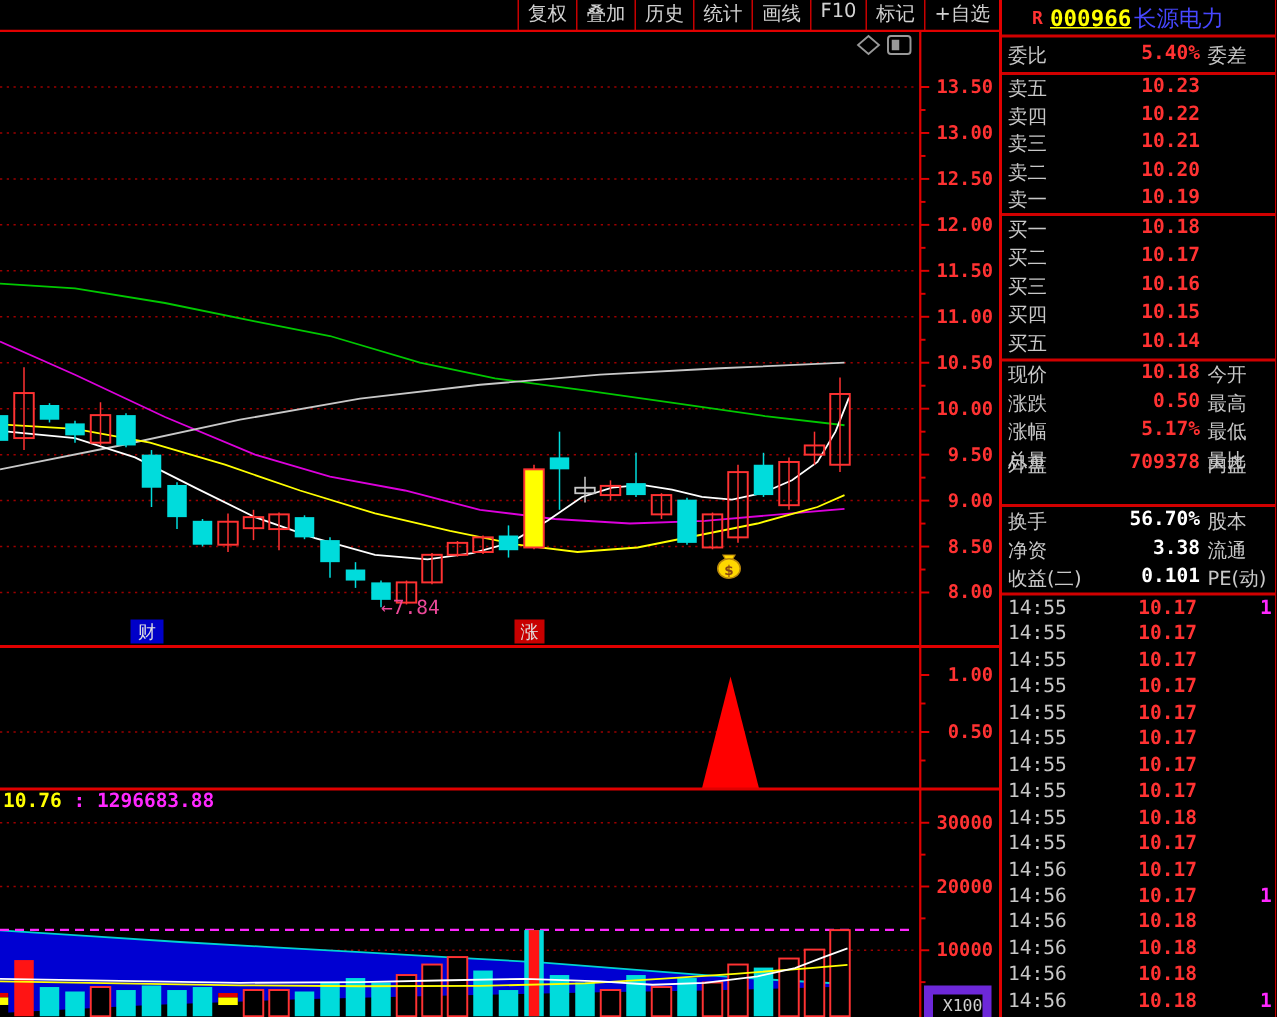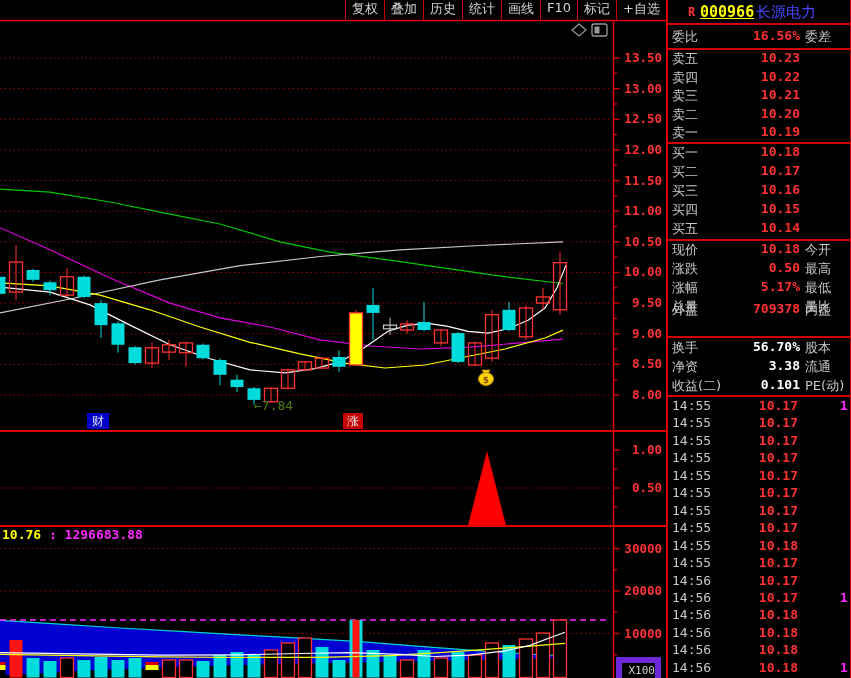--- a/index.html
+++ b/index.html
@@ -8,21 +8,21 @@
   
   #toolbar{position:absolute;left:345px;top:0;height:20px;display:flex;}
   .tbtn{height:20px;line-height:19px;padding:0 6px;border-right:1px solid #c80000;
         color:#d2d2d2;font:13px "DejaVu Sans",sans-serif;white-space:nowrap;cursor:default;}
   .tbtn.first{border-left:1px solid #c80000;}
   
   #chart{position:absolute;left:0;top:0;}
   
   .ovl{position:absolute;white-space:nowrap;}
   #volTitle{left:2px;top:527px;font:bold 13px "DejaVu Sans Mono",monospace;}
-  #lowLabel{left:254px;top:398px;font:13px "DejaVu Sans Mono",monospace;color:#4d7c0f;}
+  #lowLabel{left:254px;top:398px;font:13px "DejaVu Sans Mono",monospace;color:#ec4899;}
   #badgeCai{left:87px;top:413px;width:22px;height:16px;background:#0000c8;color:#e0e0e0;
             font:12px "DejaVu Sans",sans-serif;text-align:center;line-height:16px;}
   #badgeZhang{left:343px;top:413px;width:20px;height:16px;background:#c80000;color:#e0e0e0;
             font:12px "DejaVu Sans",sans-serif;text-align:center;line-height:16px;}
   #unitBox{left:616px;top:657px;width:33px;height:15px;border:6px solid #6d28d9;
            color:#d0d0d0;font:11px "DejaVu Sans Mono",monospace;text-align:right;line-height:15px;}
   
   #panel{position:absolute;left:666px;top:0;width:185px;height:678px;box-sizing:border-box;
          border-left:2px solid #e00000;border-right:1px solid #c80000;background:#000;overflow:hidden;}
   #panel .hline{position:absolute;left:0;width:100%;height:2px;background:#d00000;}
@@ -413,21 +413,21 @@
     </div>
     <div id="rows">
         <div class="hline" style="top: 23px;"></div>
         <div class="hline" style="top: 48px;"></div>
         <div class="hline" style="top: 142px;"></div>
         <div class="hline" style="top: 239px;"></div>
         <div class="hline" style="top: 336px;"></div>
         <div class="hline" style="top: 395px;"></div>
         <div class="qrow" style="top: 28px; height: 19px;">
           <span class="ql">委比</span>
-          <span class="qv red">16.56%</span>
+          <span class="qv red">5.40%</span>
           <span class="qr">委差</span>
         </div>
         <div class="qrow" style="top: 50px; height: 19px;">
           <span class="ql">卖五</span>
           <span class="qv red">10.23</span>
         </div>
         <div class="qrow" style="top: 68.6px; height: 19px;">
           <span class="ql">卖四</span>
           <span class="qv red">10.22</span>
         </div>

